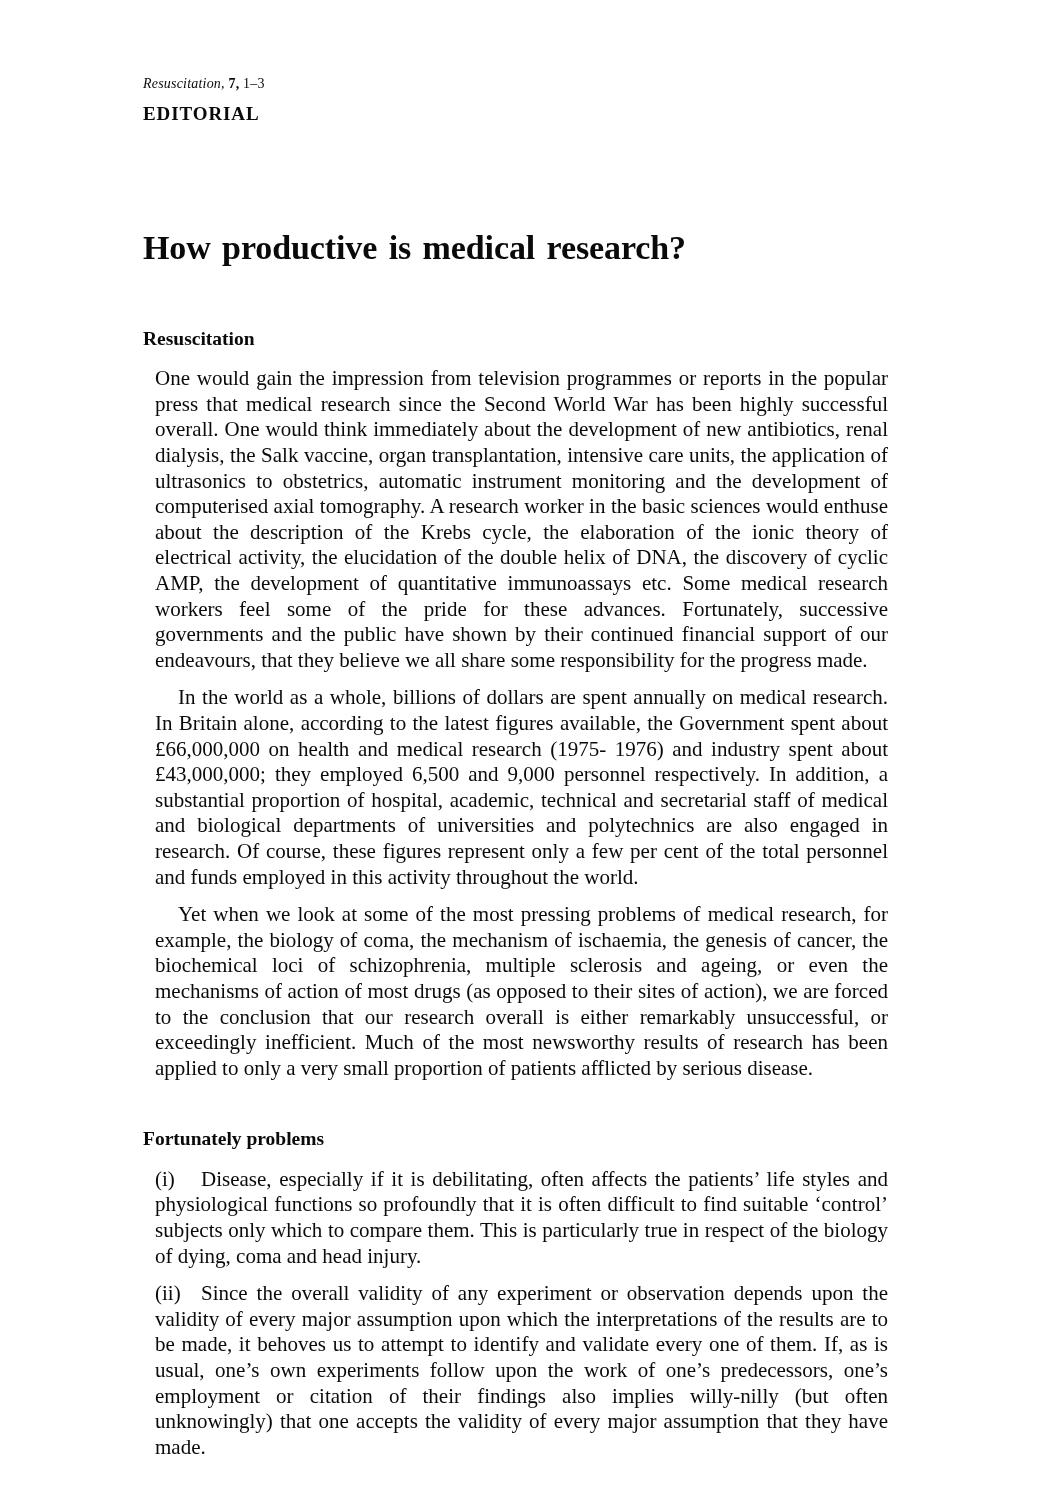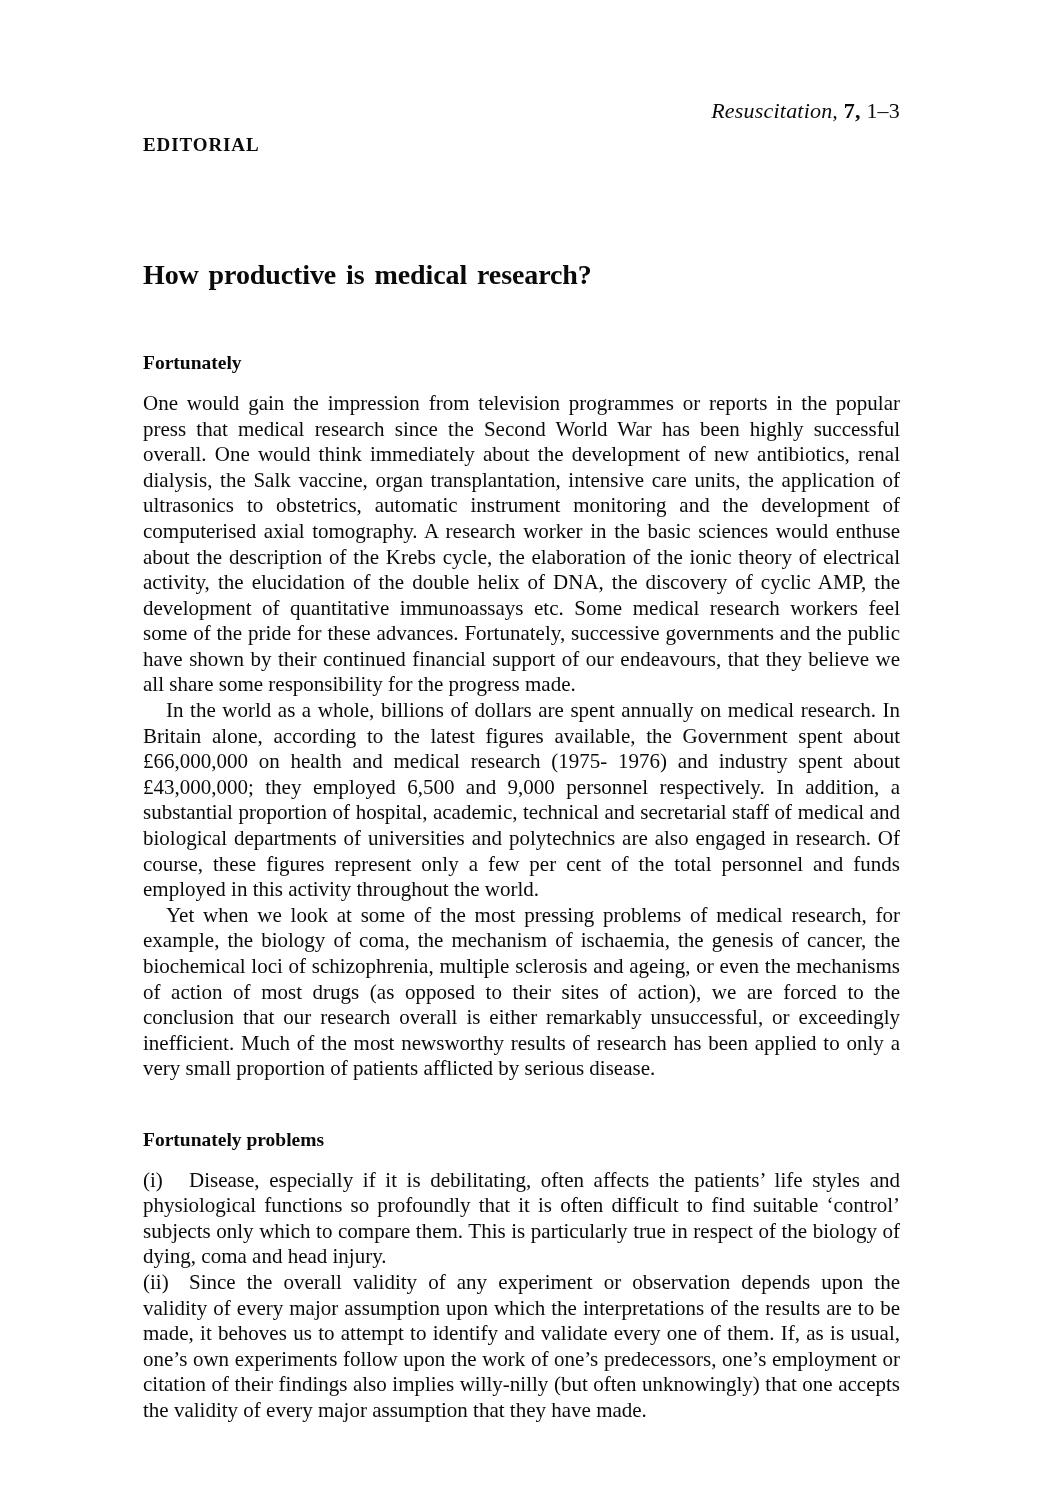--- a/index.html
+++ b/index.html
@@ -19,45 +19,44 @@
   }
   .content {
     position: absolute;
     left: 143px;
     top: 0;
     width: 757px;
   }
 
   .journal-ref {
     font-style: italic;
-    font-size: 22px;
+    font-size: 14px;
     letter-spacing: 0.2px;
-    margin-top: 98px;
+    margin-top: 76px;
     line-height: 1.2;
-    text-align: right;
   }
   .journal-ref .vol {
     font-style: normal;
     font-weight: bold;
   }
   .journal-ref .pages {
     font-style: normal;
   }
 
   .editorial-label {
     font-weight: bold;
     font-size: 19px;
     letter-spacing: 0.9px;
     margin-top: 10px;
     line-height: 1.2;
   }
 
   .article-title {
     font-weight: bold;
-    font-size: 28px;
+    font-size: 34px;
     letter-spacing: -0.1px;
     margin-top: 102px;
     line-height: 1.15;
     word-spacing: 3px;
   }
 
   .section-heading {
     font-weight: bold;
     font-size: 19.5px;
     line-height: 1.2;
@@ -67,21 +66,21 @@
   }
   .section-heading.later {
     margin-top: 46px;
   }
 
   p.body {
     font-size: 21px;
     line-height: 25.6px;
     text-align: justify;
     text-justify: inter-word;
-    margin: 0;
+    margin: 12px;
     hyphens: none;
   }
   p.body.after-heading {
     margin-top: 16px;
   }
   p.body.indent {
     text-indent: 23px;
   }
   p.body:last-child {
     text-align: justify;
@@ -102,21 +101,21 @@
     <div class="journal-ref">
       <span>Resuscitation,</span>
       <span class="vol">7,</span>
       <span class="pages">1–3</span>
     </div>
 
     <div class="editorial-label">EDITORIAL</div>
 
     <h1 class="article-title">How productive is medical research?</h1>
 
-    <h2 class="section-heading first">Fortunately</h2>
+    <h2 class="section-heading first">Resuscitation</h2>
 
     <p class="body after-heading">One would gain the impression from television programmes or reports in the popular press that medical research since the Second World War has been highly successful overall. One would think immediately about the development of new antibiotics, renal dialysis, the Salk vaccine, organ transplantation, intensive care units, the application of ultrasonics to obstetrics, automatic instrument monitoring and the development of computerised axial tomography. A research worker in the basic sciences would enthuse about the description of the Krebs cycle, the elaboration of the ionic theory of electrical activity, the elucidation of the double helix of DNA, the discovery of cyclic AMP, the development of quantitative immunoassays etc. Some medical research workers feel some of the pride for these advances. Fortunately, successive governments and the public have shown by their continued financial support of our endeavours, that they believe we all share some responsibility for the progress made.</p>
     <p class="body indent">In the world as a whole, billions of dollars are spent annually on medical research. In Britain alone, according to the latest figures available, the Government spent about £66,000,000 on health and medical research (1975- 1976) and industry spent about £43,000,000; they employed 6,500 and 9,000 personnel respectively. In addition, a substantial proportion of hospital, academic, technical and secretarial staff of medical and biological departments of universities and polytechnics are also engaged in research. Of course, these figures represent only a few per cent of the total personnel and funds employed in this activity throughout the world.</p>
     <p class="body indent">Yet when we look at some of the most pressing problems of medical research, for example, the biology of coma, the mechanism of ischaemia, the genesis of cancer, the biochemical loci of schizophrenia, multiple sclerosis and ageing, or even the mechanisms of action of most drugs (as opposed to their sites of action), we are forced to the conclusion that our research overall is either remarkably unsuccessful, or exceedingly inefficient. Much of the most newsworthy results of research has been applied to only a very small proportion of patients afflicted by serious disease.</p>
 
     <h2 class="section-heading later">Fortunately problems</h2>
 
     <p class="body after-heading"><span class="item-marker">(i)</span><span>Disease, especially if it is debilitating, often affects the patients’ life styles and physiological functions so profoundly that it is often difficult to find suitable ‘control’ subjects only which to compare them. This is particularly true in respect of the biology of dying, coma and head injury.</span></p>
 
     <p class="body"><span class="item-marker">(ii)</span><span>Since the overall validity of any experiment or observation depends upon the validity of every major assumption upon which the interpretations of the results are to be made, it behoves us to attempt to identify and validate every one of them. If, as is usual, one’s own experiments follow upon the work of one’s predecessors, one’s employment or citation of their findings also implies willy-nilly (but often unknowingly) that one accepts the validity of every major assumption that they have made.</span></p>

